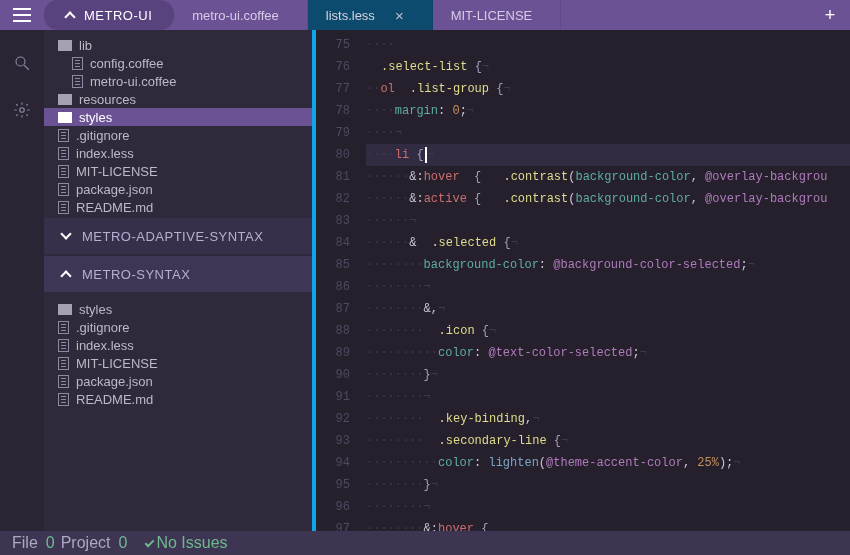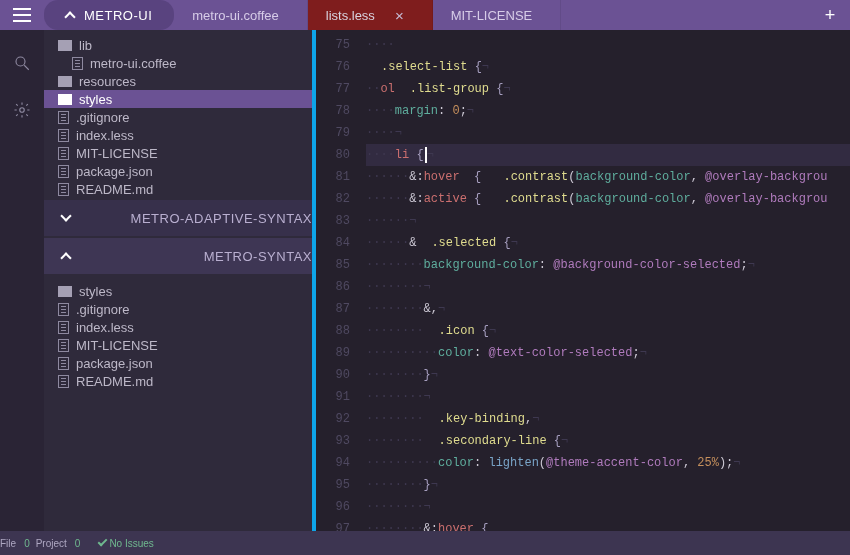--- a/index.html
+++ b/index.html
@@ -62,21 +62,21 @@
   padding: 0 28px 0 18px;
   display: flex;
   align-items: center;
   gap: 14px;
   color: #d7cce8;
   cursor: pointer;
   position: relative;
   border-right: 1px solid rgba(0,0,0,.08);
 }
 .tab.active {
-  background: #7f1d1d;
+  background: #0c4a6e;
   color: #d8d4df;
 }
 .tab-close {
   font-size: 15px;
   font-weight: 300;
   color: #9e93b4;
   margin-left: 6px;
 }
 .tab.active .tab-close { color: #c6bdd6; }
 .tab-new {
@@ -142,21 +142,20 @@
   height: 36px;
   display: flex;
   align-items: center;
   gap: 12px;
   padding-left: 18px;
   background: #3e3654;
   color: #b9afd0;
   letter-spacing: .5px;
   cursor: pointer;
   margin-top: 2px;
-  justify-content: space-between;
 }
 .section.collapsed { background: #37304b; }
 .editor {
   flex: 1;
   background: #25202c;
   display: flex;
   font-family: Consolas, "Courier New", monospace;
   font-size: 12px;
   line-height: 22px;
   overflow: hidden;
@@ -195,22 +194,22 @@
   background: #fff;
   vertical-align: middle;
   margin-left: 1px;
 }
 .statusbar {
   height: 24px;
   background: #3d3551;
   display: flex;
   align-items: center;
   gap: 6px;
-  padding: 0 0;
-  font-size: 10px;
+  padding: 0 12px;
+  font-size: 16px;
   color: #aea7c2;
 }
 .sb-num { color: #6fb88f; margin-left: 2px; }
 .sb-ok { color: #6fb88f; margin-left: 14px; }
 .check {
   display: inline-block;
   width: 5px; height: 9px;
   border-right: 2px solid #6fb88f;
   border-bottom: 2px solid #6fb88f;
   transform: rotate(45deg);
@@ -260,20 +259,24 @@
           <path d="M12 2v3M12 19v3M4.2 4.2l2.1 2.1M17.7 17.7l2.1 2.1M2 12h3M19 12h3M4.2 19.8l2.1-2.1M17.7 6.3l2.1-2.1"></path>
         </svg>
     </div>
   </div>
 
   <div class="sidebar">
     <div id="tree-top">
         <div class="tree-row depth-0">
           <span class="fi fi-folder"></span>
           <span>lib</span>
+        </div>
+        <div class="tree-row depth-1">
+          <span class="fi fi-file"></span>
+          <span>config.coffee</span>
         </div>
         <div class="tree-row depth-1">
           <span class="fi fi-file"></span>
           <span>metro-ui.coffee</span>
         </div>
         <div class="tree-row depth-0">
           <span class="fi fi-folder"></span>
           <span>resources</span>
         </div>
         <div class="tree-row depth-0 selected">

